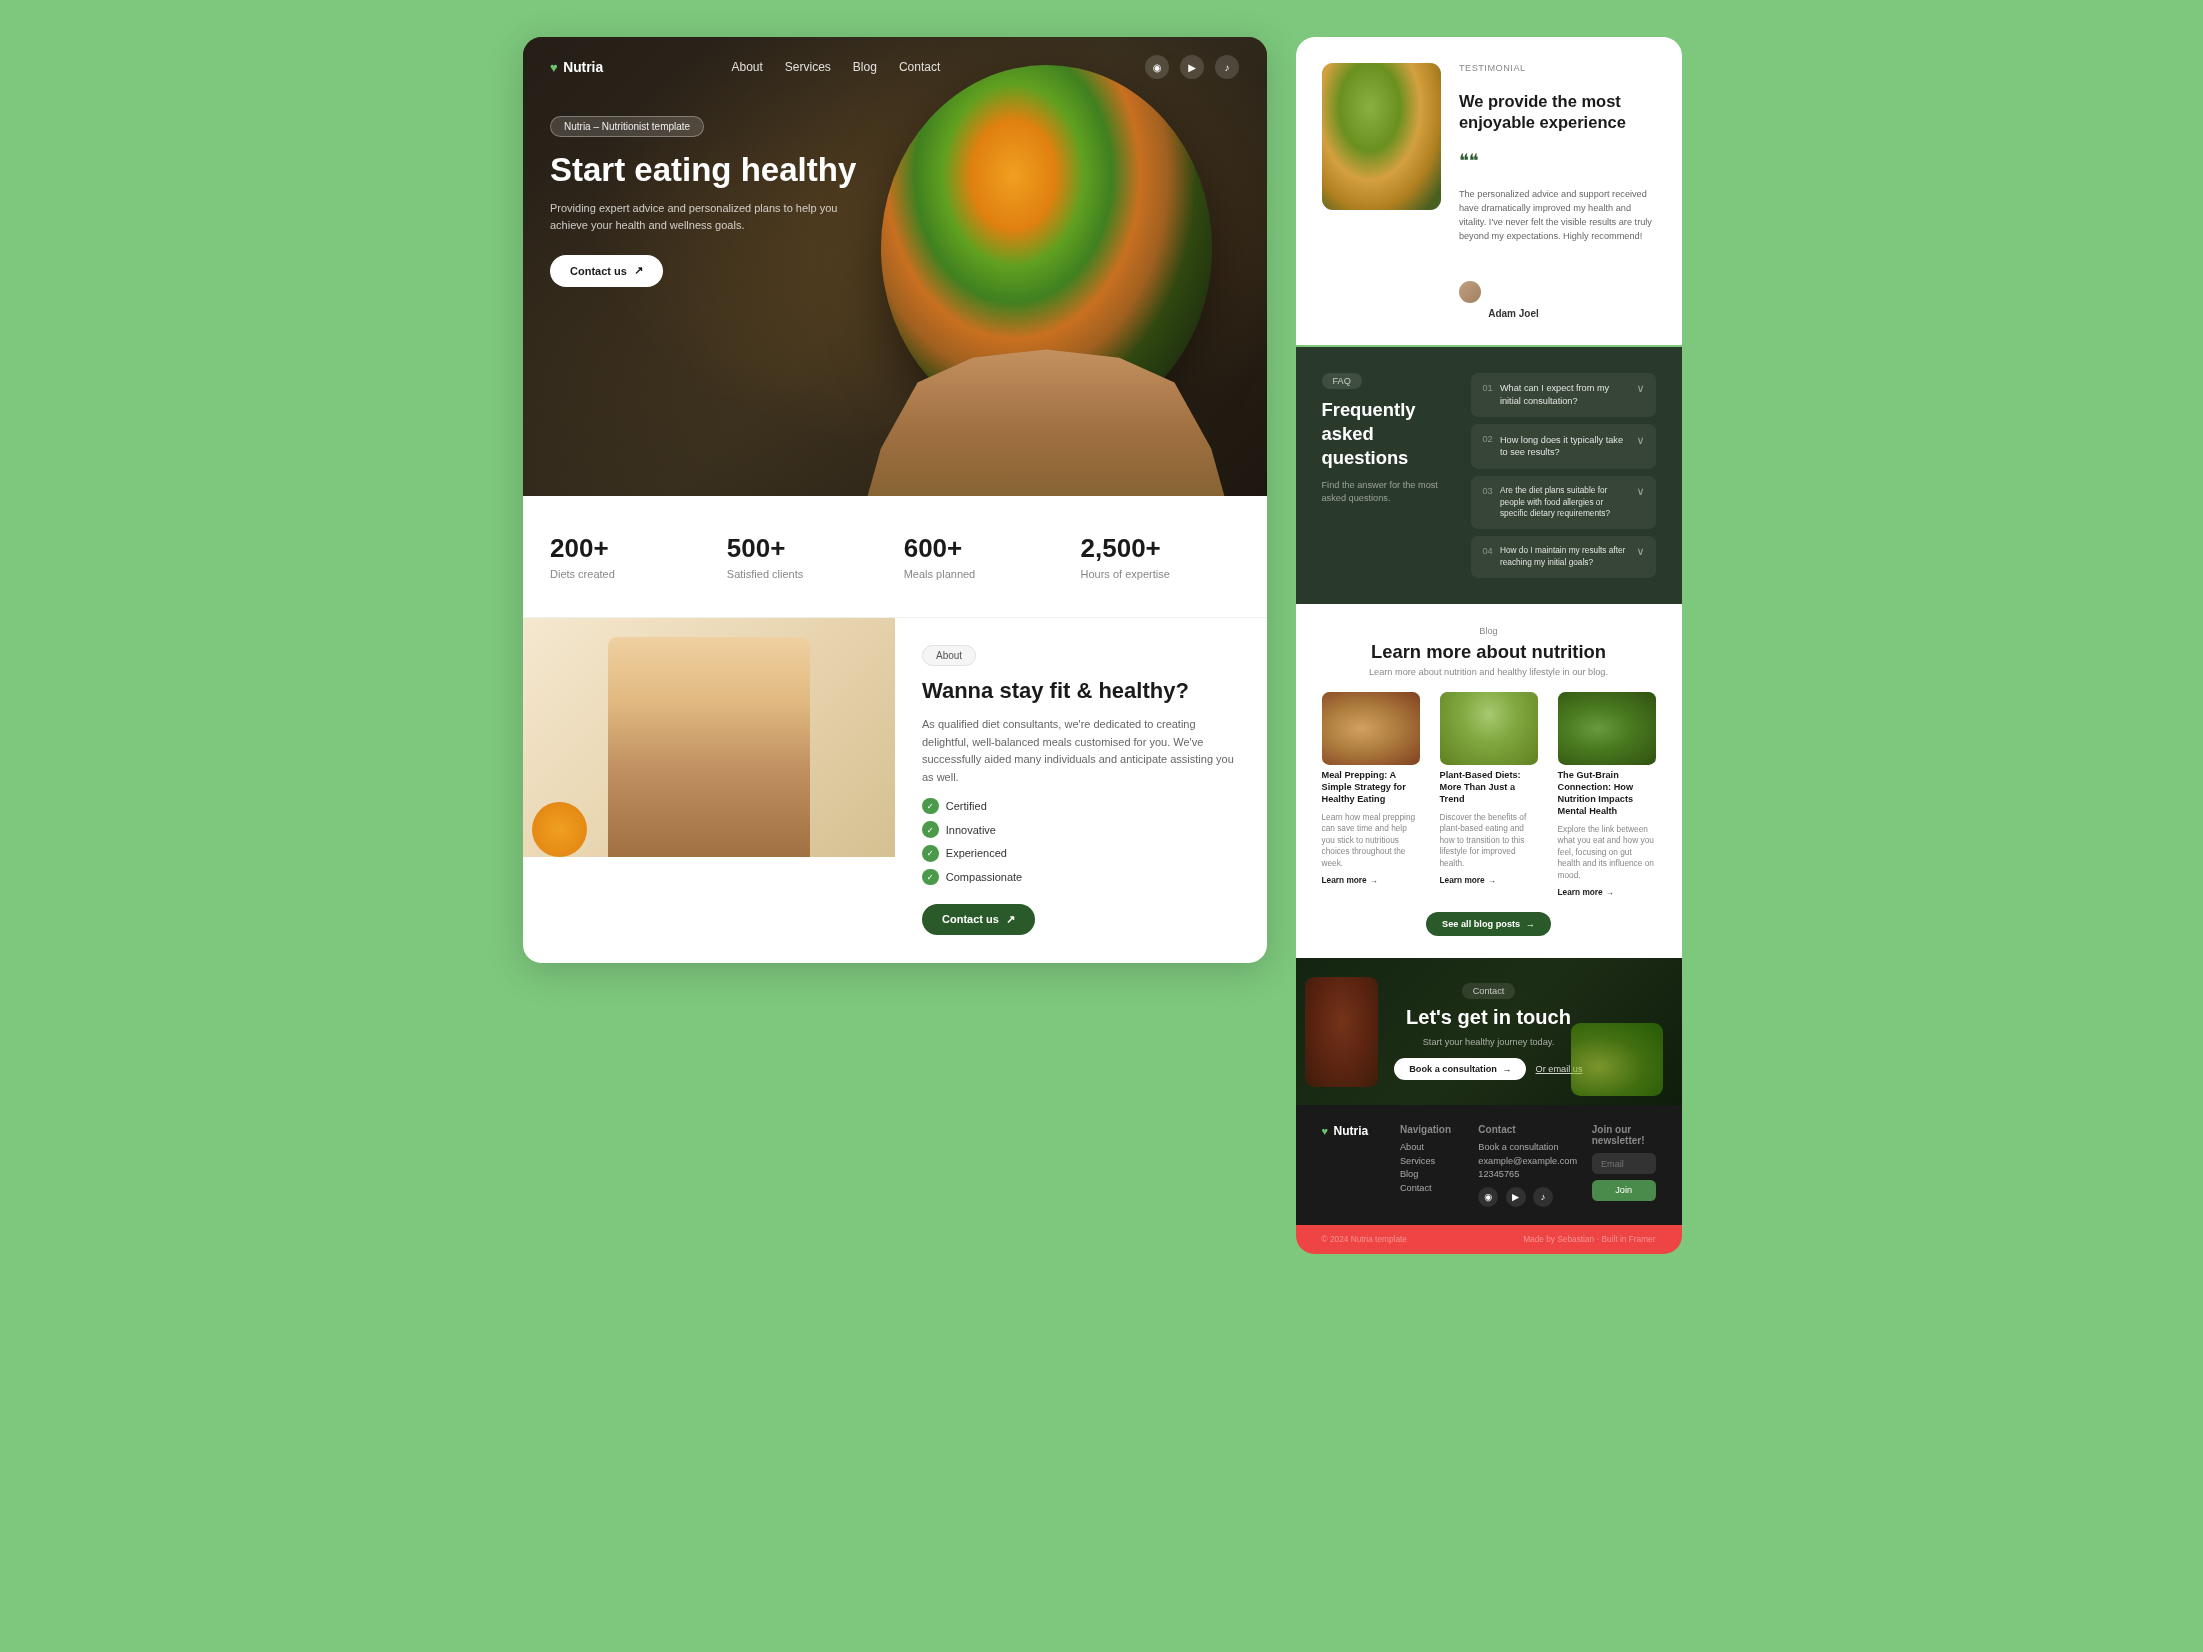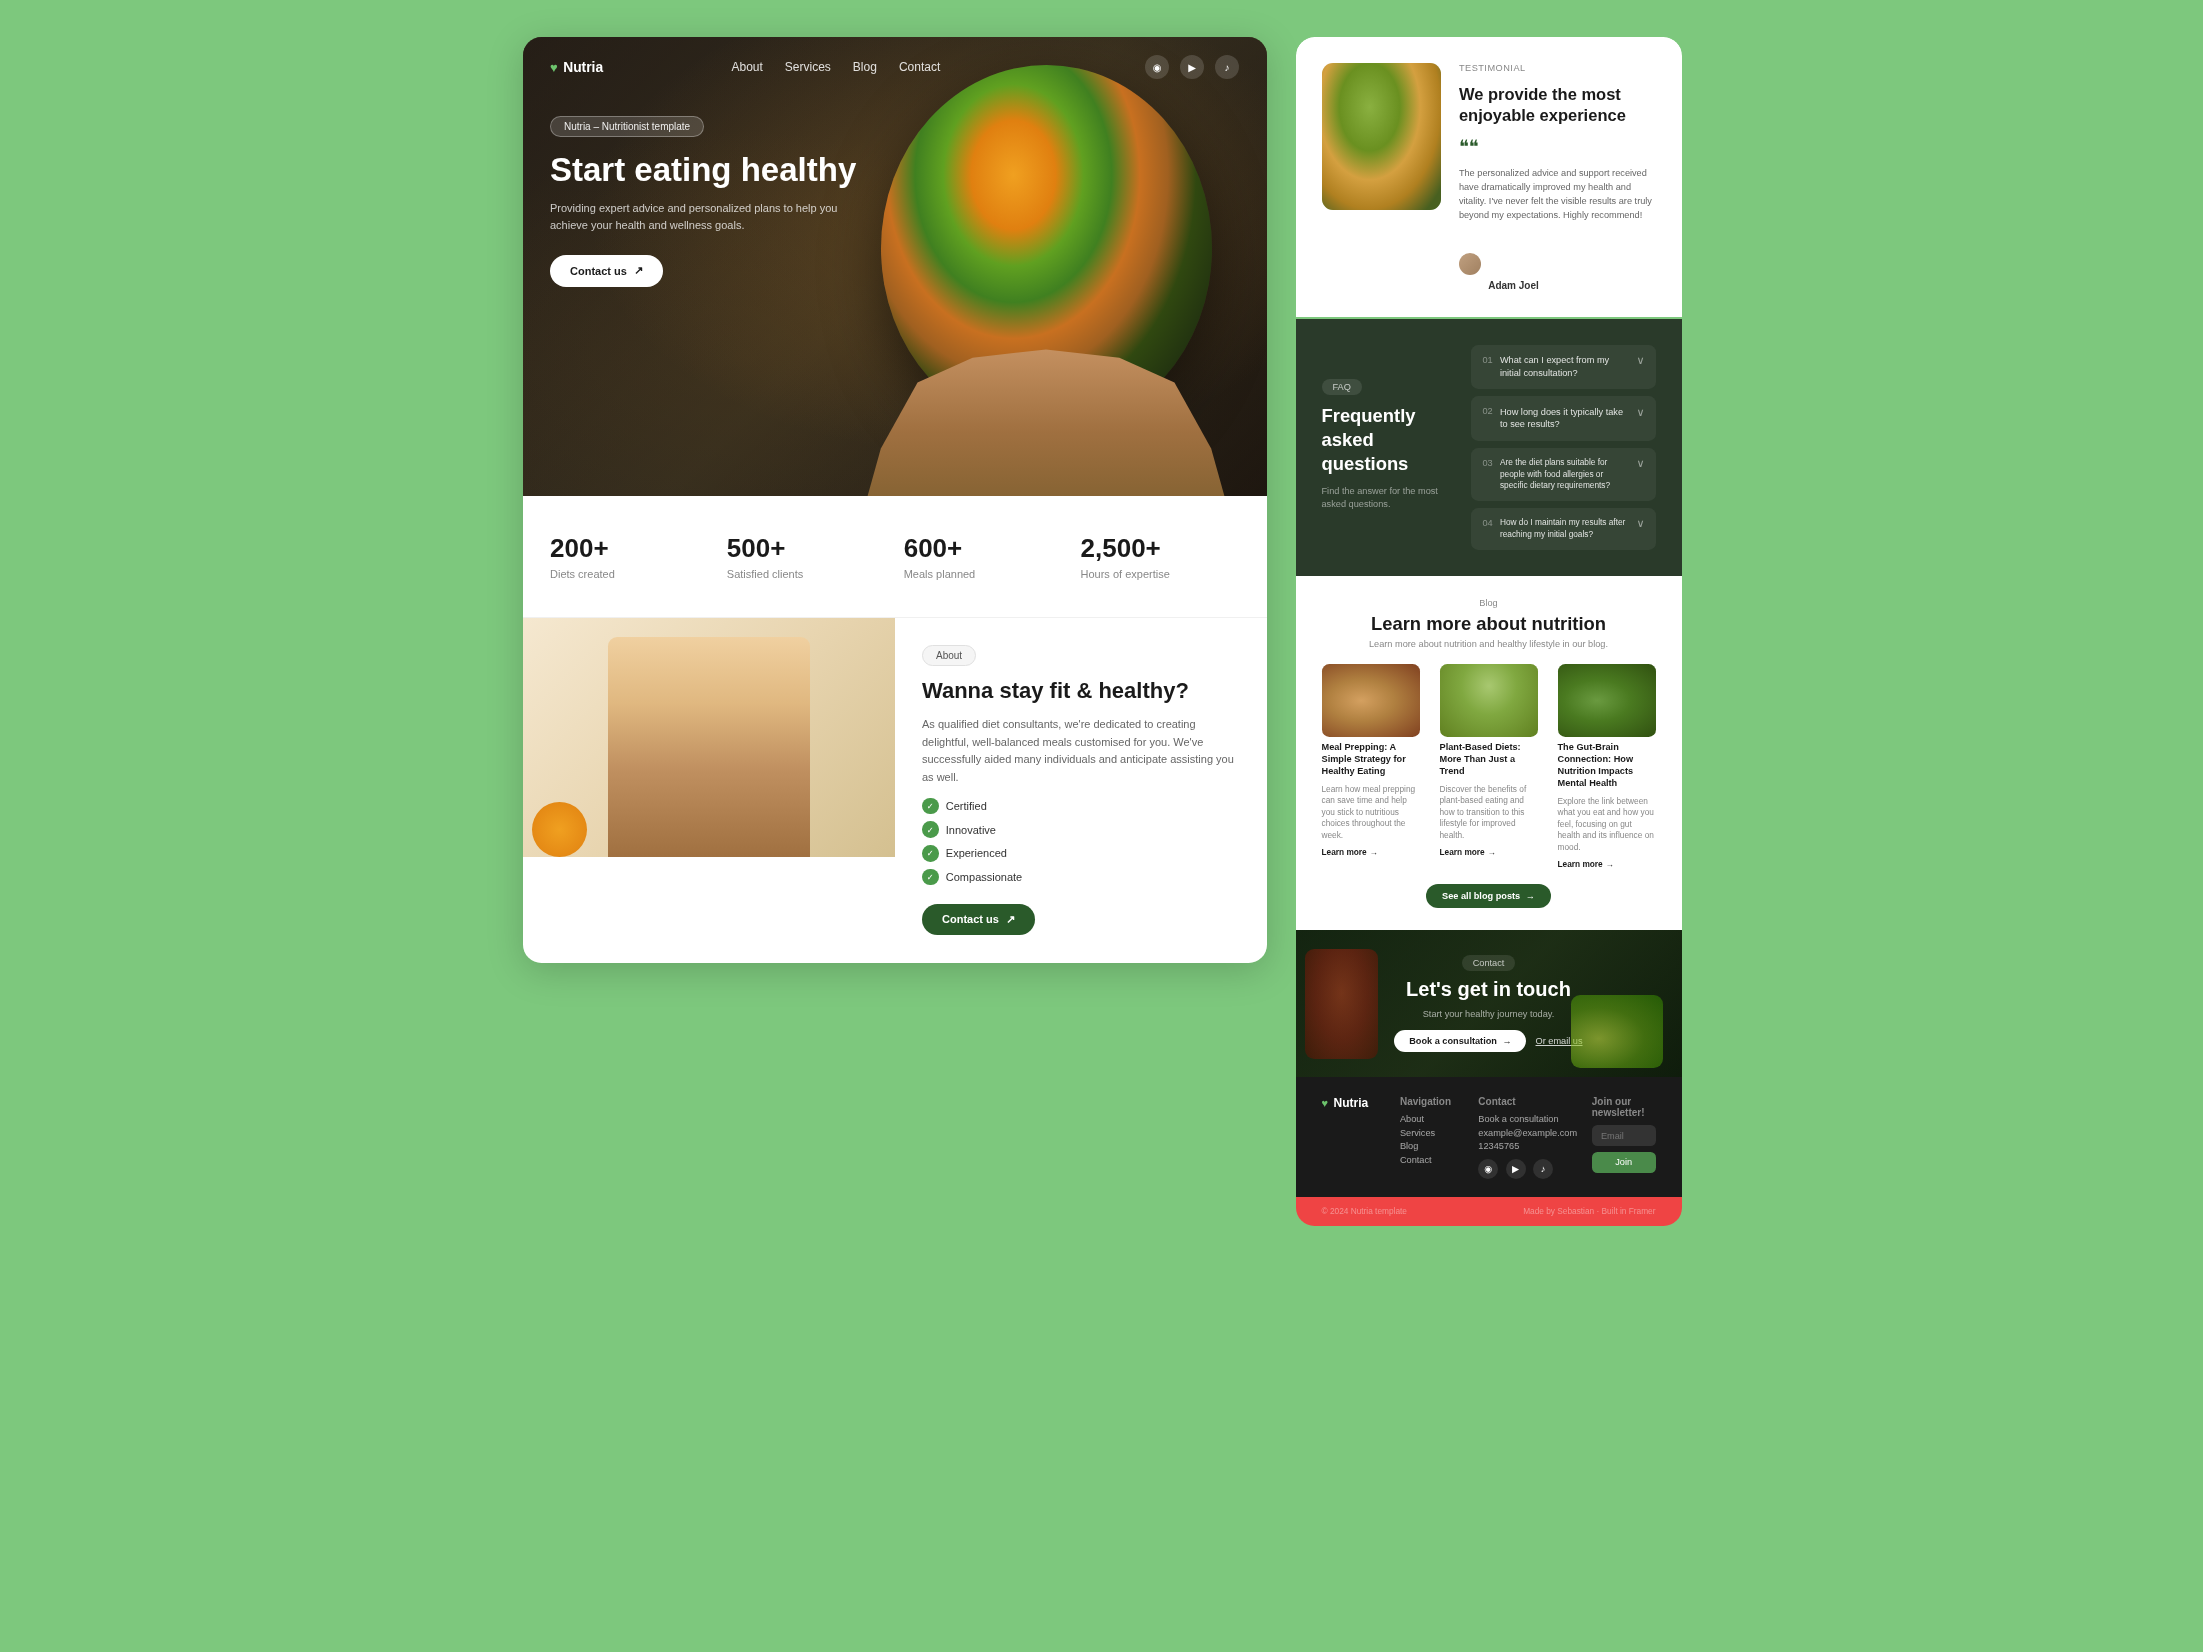--- a/index.html
+++ b/index.html
@@ -359,21 +359,21 @@
       background: radial-gradient(ellipse at 40% 30%,
         #8ab040 0%, #6a9020 30%,
         #d4a040 50%, #b08020 70%,
         #486020 90%);
     }
 
     .testimonial-content {
       flex: 1;
       display: flex;
       flex-direction: column;
-      gap: 11px;
+      gap: 18px;
     }
 
     .testimonial-tag {
       font-size: 9.2px;
       color: #888;
       text-transform: uppercase;
       letter-spacing: 0.5px;
     }
 
     .testimonial-title {
@@ -423,21 +423,20 @@
       padding: 26px;
       display: grid;
       grid-template-columns: 1fr 1.4fr;
       gap: 18.4px;
     }
 
     .faq-left {
       display: flex;
       flex-direction: column;
       gap: 9.2px;
-      margin-top: 34px;
     }
 
     .faq-tag {
       display: inline-block;
       background: rgba(255,255,255,0.1);
       border-radius: 18.4px;
       padding: 2.8px 11px;
       color: rgba(255,255,255,0.7);
       font-size: 9.2px;
       width: fit-content;

